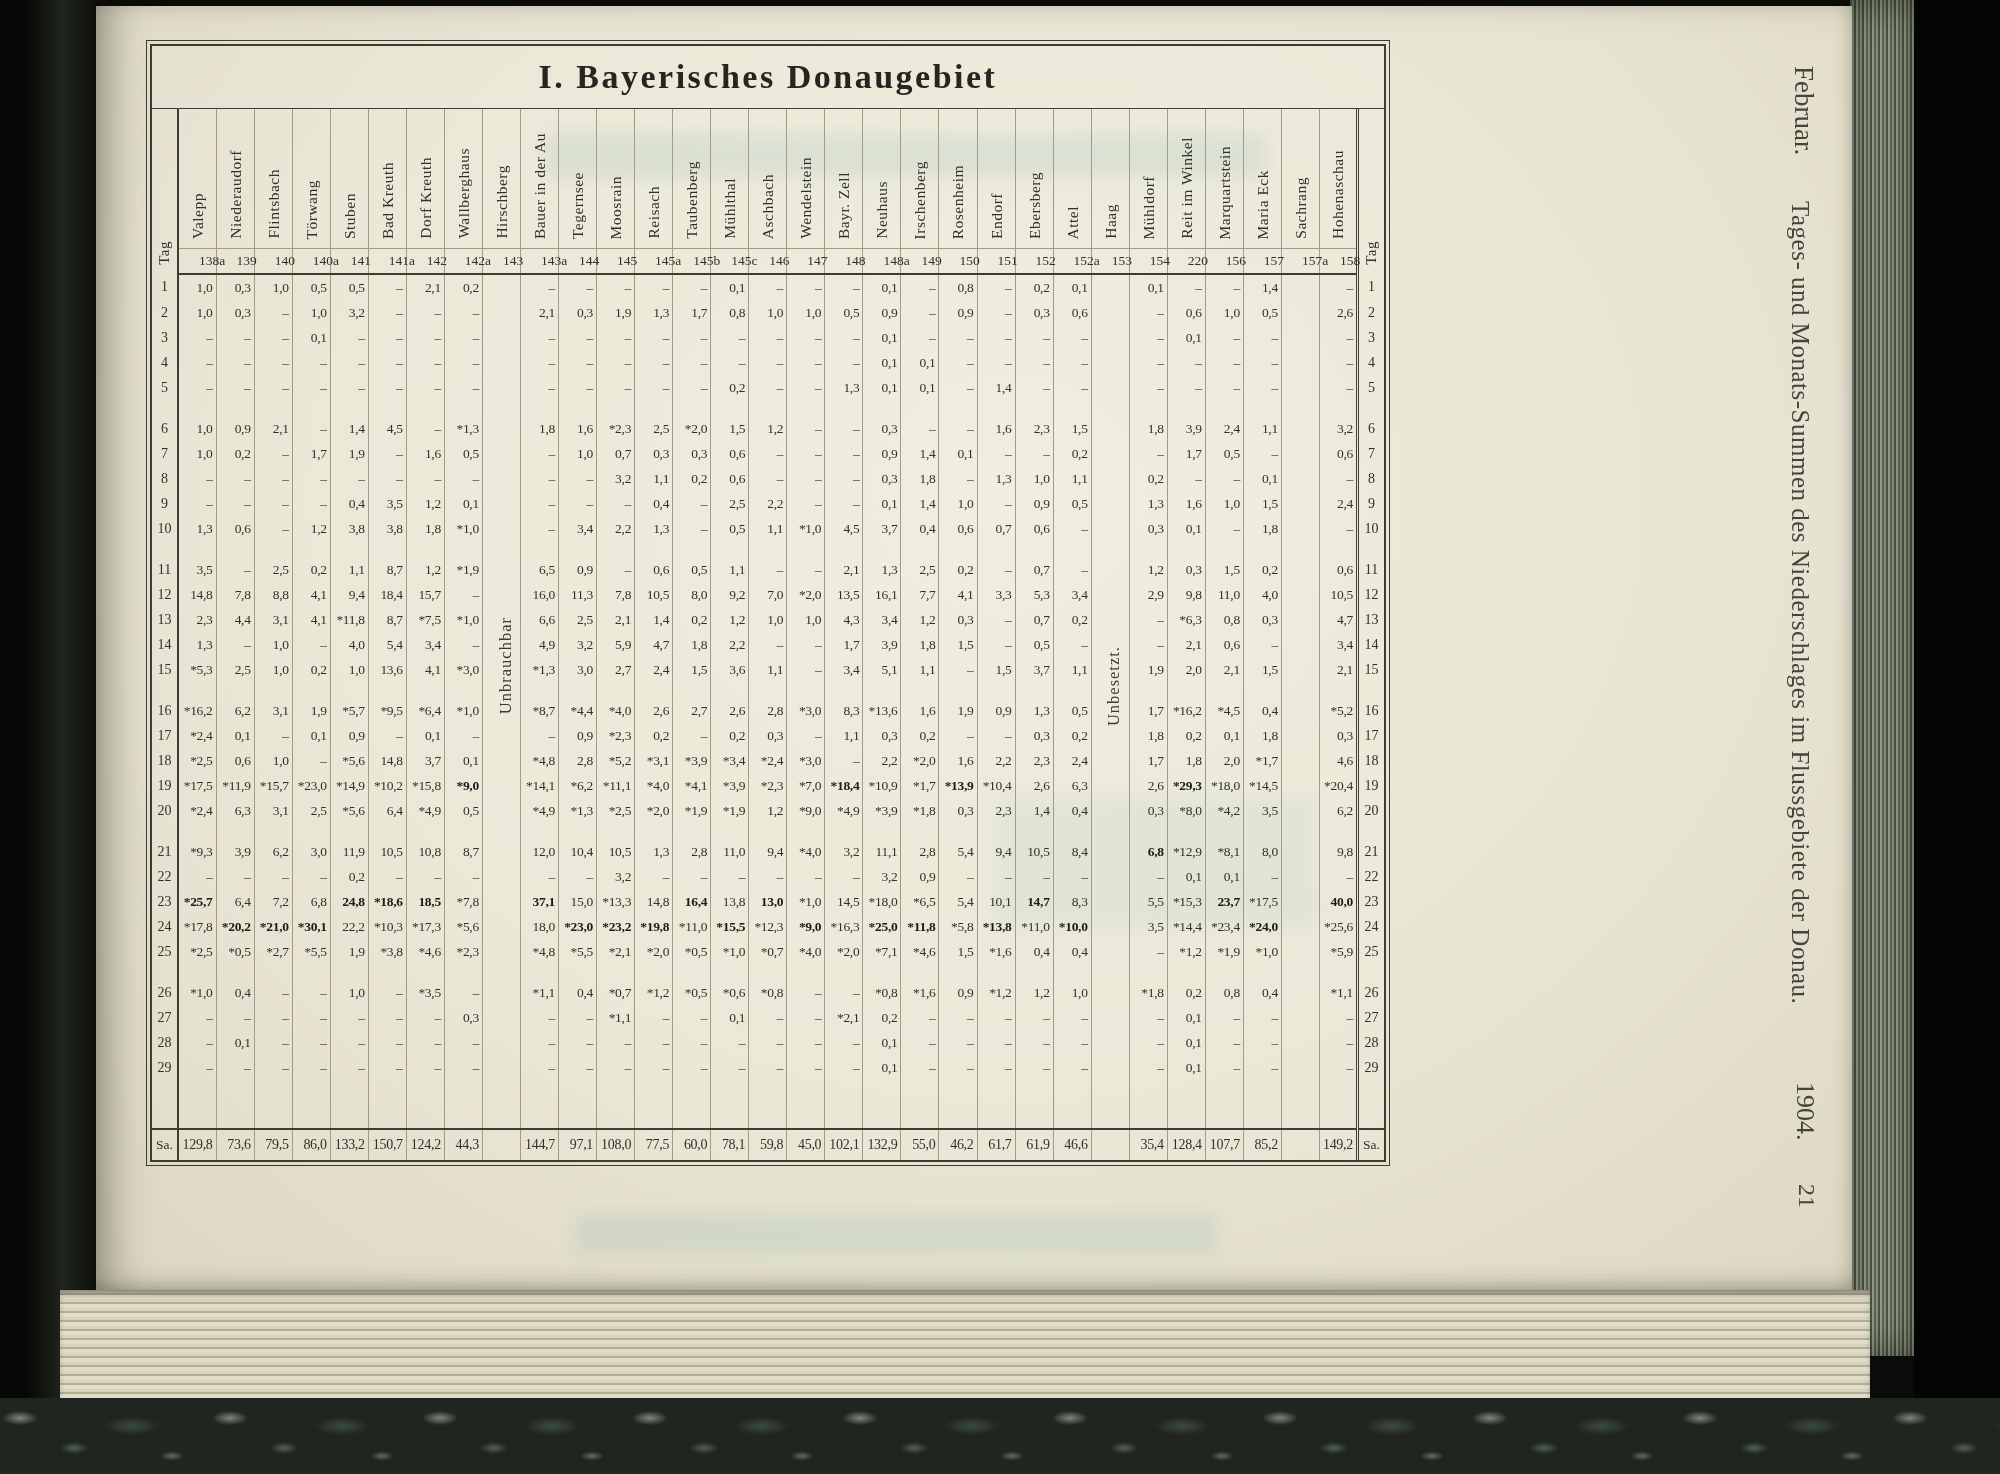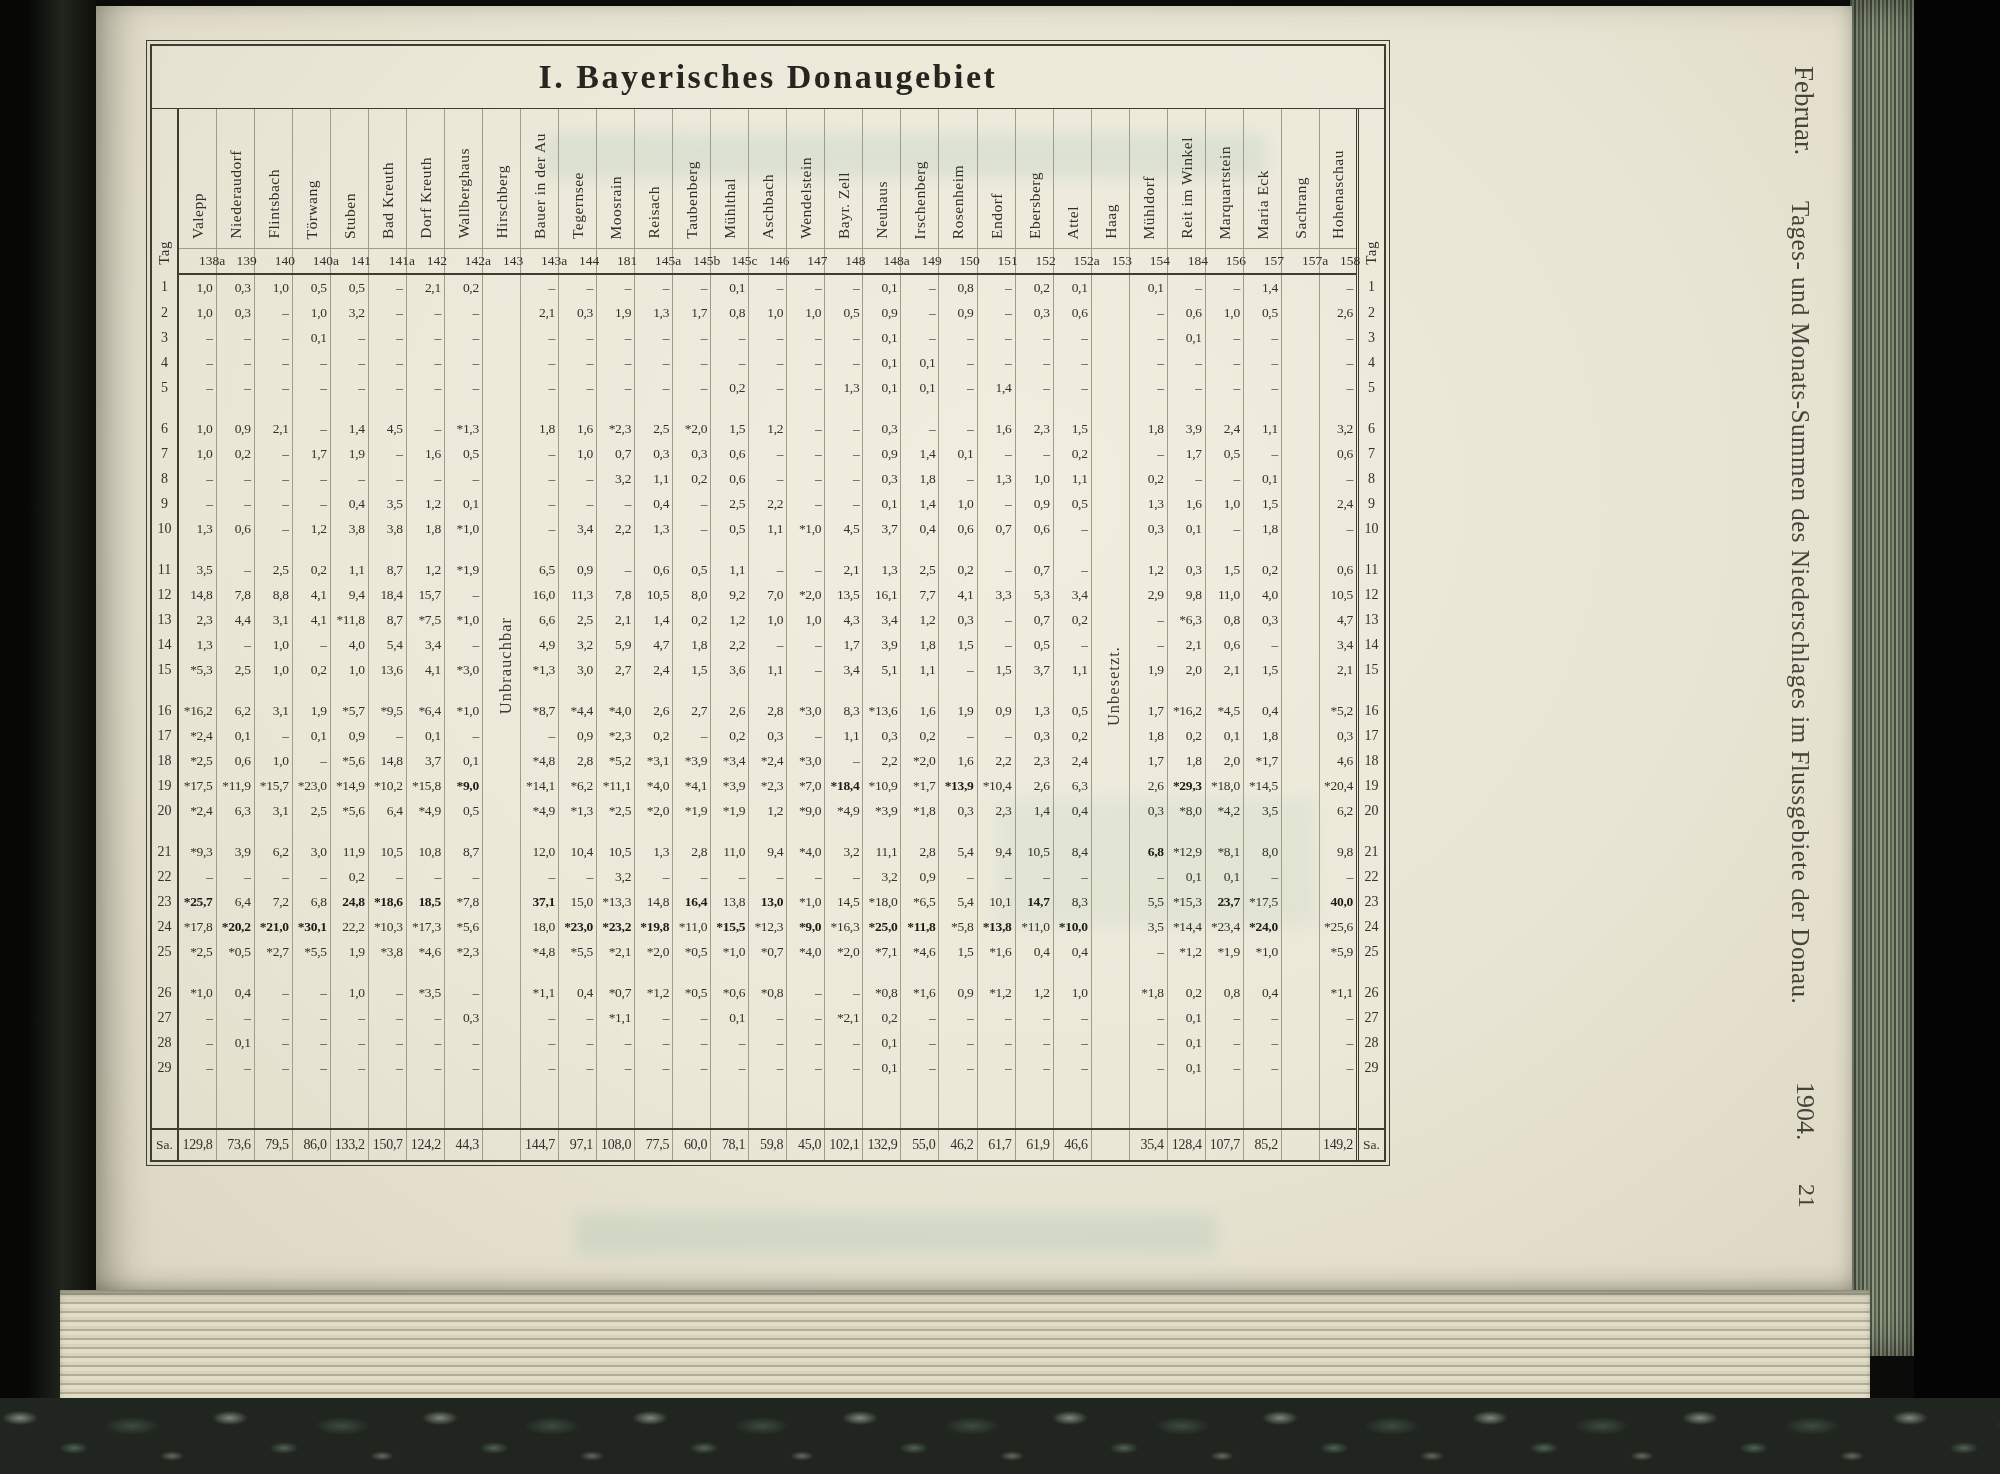--- a/index.html
+++ b/index.html
@@ -164,36 +164,36 @@
               <th class="num c1">139</th>
               <th class="num c2">140</th>
               <th class="num c3">140a</th>
               <th class="num c4">141</th>
               <th class="num c5">141a</th>
               <th class="num c6">142</th>
               <th class="num c7">142a</th>
               <th class="num c8">143</th>
               <th class="num c9">143a</th>
               <th class="num c10">144</th>
-              <th class="num c11">181</th>
+              <th class="num c11">145</th>
               <th class="num c12">145a</th>
               <th class="num c13">145b</th>
               <th class="num c14">145c</th>
               <th class="num c15">146</th>
               <th class="num c16">147</th>
               <th class="num c17">148</th>
               <th class="num c18">148a</th>
               <th class="num c19">149</th>
               <th class="num c20">150</th>
               <th class="num c21">151</th>
               <th class="num c22">152</th>
               <th class="num c23">152a</th>
               <th class="num c24">153</th>
               <th class="num c25">154</th>
-              <th class="num c26">184</th>
+              <th class="num c26">220</th>
               <th class="num c27">156</th>
               <th class="num c28">157</th>
               <th class="num c29">157a</th>
               <th class="num c30">158</th>
             </tr>
           </thead>
           <tbody>
             <tr>
               <td class="day">1</td>
               <td class="val c0">1,0</td>

